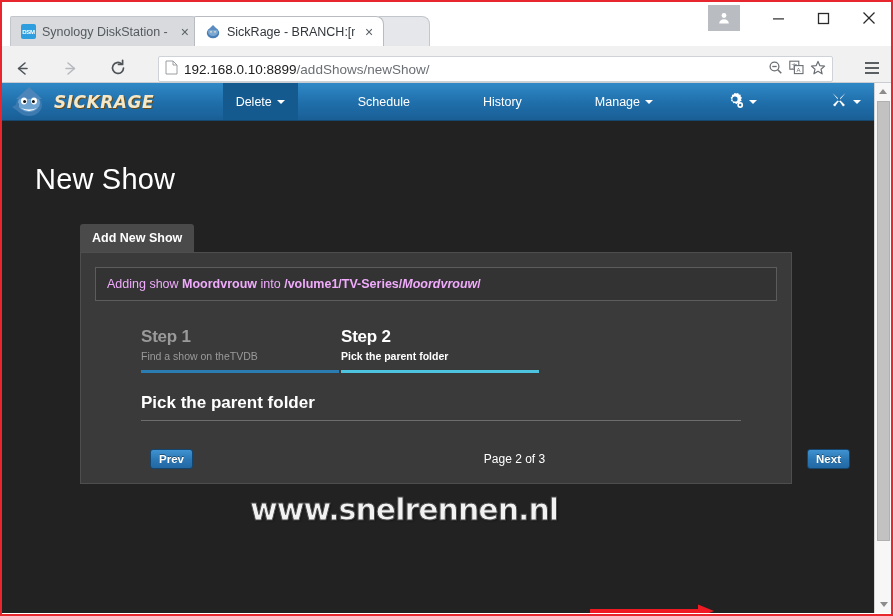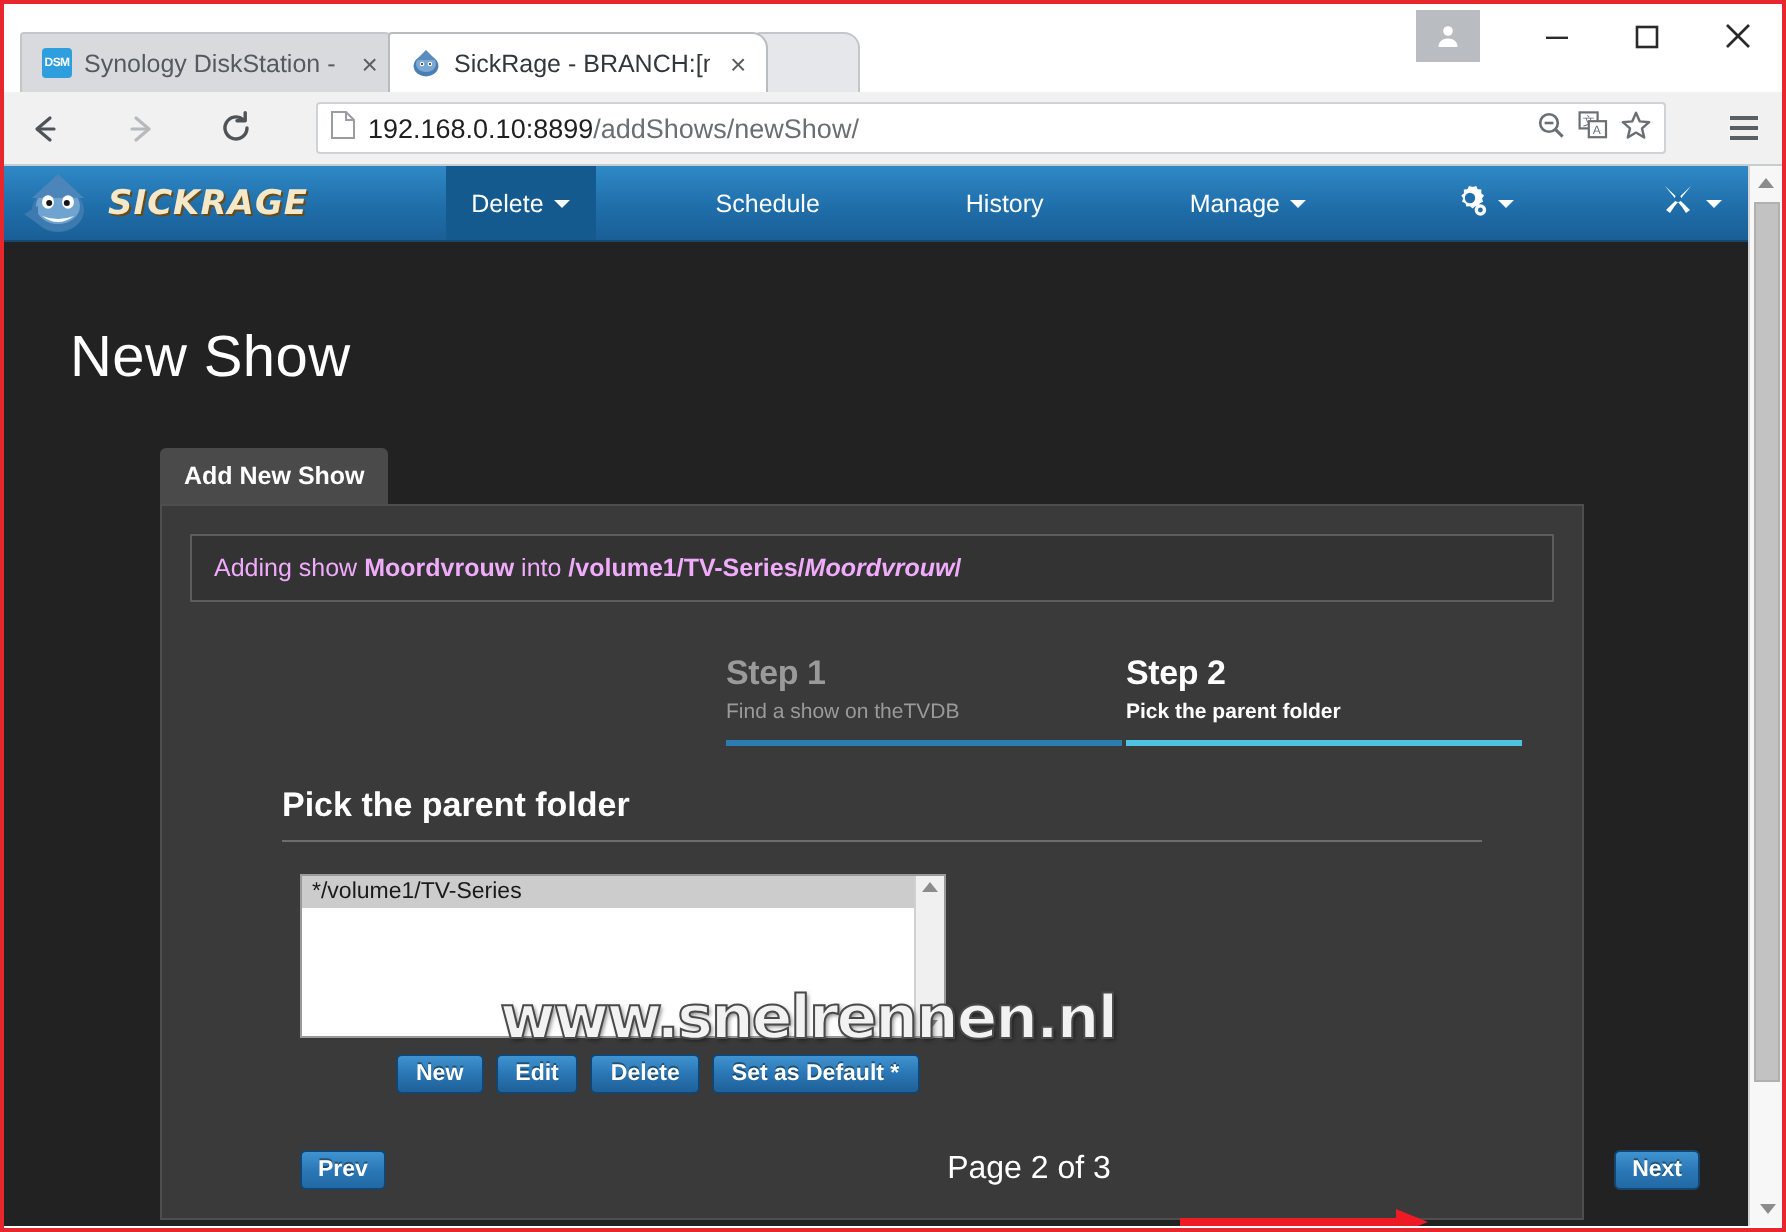--- a/index.html
+++ b/index.html
@@ -105,21 +105,21 @@
     display: flex; align-items: center; justify-content: center;
     color: #2a2a2a;
   }
 
   
   .toolbar {
     height: 37px;
     background: #f1f1f2;
     border-bottom: 1px solid #c9ccd0;
     display: flex;
-    align-items: center;
+    align-items: flex-end;
     padding: 0 6px;
     gap: 20px;
   }
   .navbtn {
     width: 28px; height: 28px;
     display: flex; align-items: center; justify-content: center;
     color: #5a5f63;
     font-size: 17px;
   }
   .navbtn.disabled { color: #b6babe; }
@@ -237,23 +237,22 @@
     background: #333333;
     color: #f0abfc;
     font-size: 12.5px;
     padding: 9px 11px;
   }
   .alert-box b { font-weight: bold; }
   .alert-box i { font-style: italic; font-weight: bold; }
 
   .steps {
     display: flex;
-    margin: 26px 0 0 68px;
+    margin: 26px 0 0 46px;
     width: 600px;
-    justify-content: flex-end;
   }
   .step { width: 200px; }
   .step h3 {
     font-size: 17px;
     font-weight: bold;
     color: #9a9a9a;
     letter-spacing: -0.2px;
   }
   .step p {
     font-size: 10.5px;
@@ -337,21 +336,21 @@
     align-items: center;
     margin: 28px 0 0 55px;
     width: 700px;
     position: relative;
   }
   .pager .pg-text {
     position: absolute;
     left: 0; right: 0;
     text-align: center;
     color: #ffffff;
-    font-size: 16px;
+    font-size: 12px;
     margin-left: 29px;
   }
   .btn-pg {
     background: linear-gradient(to bottom, #3f93d0 0%, #2a76b4 55%, #2269a3 100%);
     border: 1px solid #14456e;
     border-radius: 3px;
     color: #ffffff;
     font-size: 11.5px;
     font-weight: bold;
     padding: 3px 8px;
@@ -613,36 +612,20 @@
             </div>
             <div class="step active">
               <h3>Step 2</h3>
               <p>Pick the parent folder</p>
               <div class="bar"></div>
             </div>
           </div>
 
           <h2 class="section-title">Pick the parent folder</h2>
 
-          <div class="folder-area">
-            <div class="listbox">
-              <div class="opt">*/volume1/TV-Series</div>
-              <div class="lb-scroll">
-                <span class="tri-up"></span>
-                <span class="tri-down"></span>
-              </div>
-            </div>
-
-            <div class="btn-row">
-              <button class="btn">New</button>
-              <button class="btn">Edit</button>
-              <button class="btn">Delete</button>
-              <button class="btn">Set as Default *</button>
-            </div>
-          </div>
 
           <div class="pager">
             <button class="btn-pg">Prev</button>
             <span class="pg-text">Page 2 of 3</span>
             <button class="btn-pg pg-right">Next</button>
           </div>
 
         </div>
 
         <div class="addshow-wrap">

